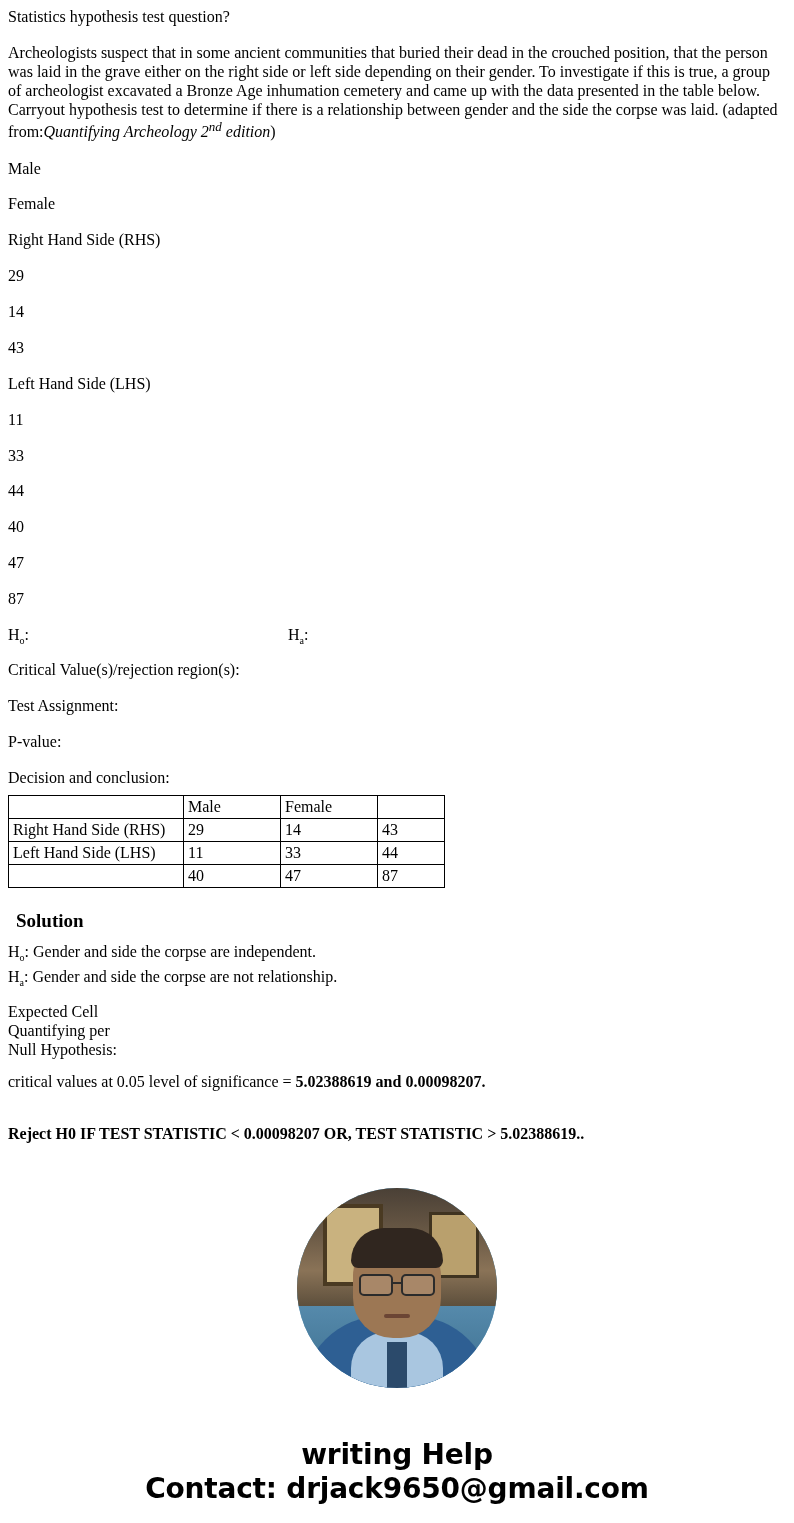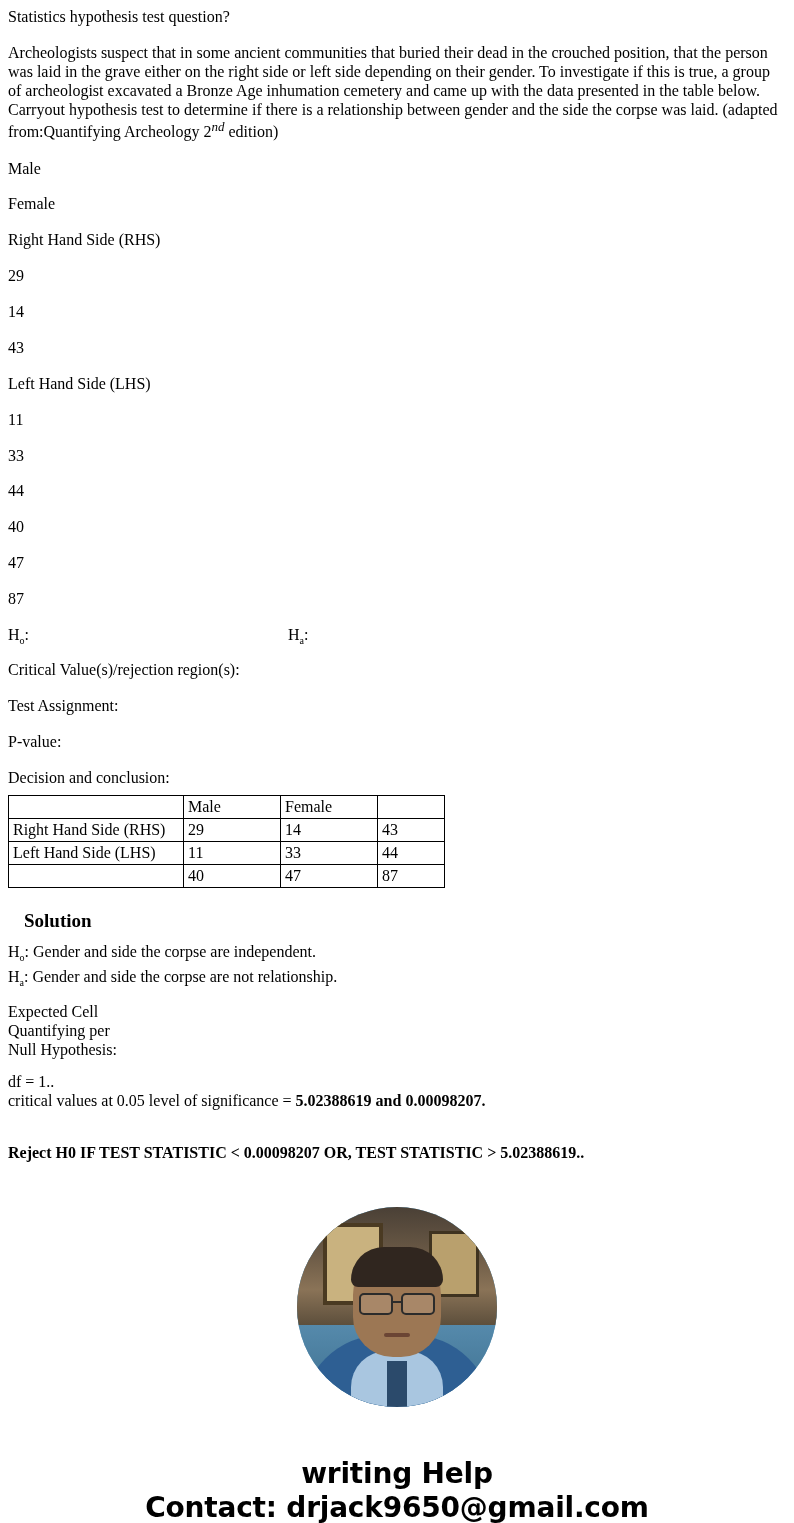--- a/index.html
+++ b/index.html
@@ -22,21 +22,21 @@
   }
   p.block {
     margin: 0 0 0 0;
     padding: 0;
     font-family: Liberation Serif, serif;
   }
   .intro {
     margin: 0;
     text-align: left;
   }
-  .italic { }
+  .italic { font-style: italic; }
   sup { font-size: 13px; vertical-align: super; font-style: italic; }
   sub { font-size: 10px; vertical-align: sub; }
 
   .line {
     margin: 0;
     padding: 0;
   }
   .gap-lg { height: 17px; }
   .gap-sm { height: 4px; }
 
@@ -63,21 +63,21 @@
     vertical-align: top;
   }
   table.data td.c0 { width: 166px; }
   table.data td.c1 { width: 88px; }
   table.data td.c2 { width: 88px; }
   table.data td.c3 { width: 58px; }
 
   h2.solution {
     font-size: 19px;
     font-weight: bold;
-    margin: 22px 0 10px 16px;
+    margin: 22px 0 10px 8px;
     font-family: "Liberation Serif", "DejaVu Serif", serif;
   }
 
   .bold { font-weight: bold; }
 
   .expected-block {
     margin-top: 14px;
     line-height: 1.18;
   }
 
@@ -322,21 +322,20 @@
   <div class="gap-sm"></div>
   <p class="line"><span>H</span><sub>a</sub><span>: Gender and side the corpse are not relationship.</span></p>
 
   <div class="expected-block">
     <div class="line">Expected Cell</div>
     <div class="line">Quantifying per</div>
     <div class="line">Null Hypothesis:</div>
   </div>
 
   <div class="df-block">
-    <div class="line">df = 1..</div>
     <div class="line"><span>critical values at 0.05 level of significance = </span><span class="bold">5.02388619 and 0.00098207.</span></div>
   </div>
 
   <p class="reject">Reject H0 IF TEST STATISTIC &lt; 0.00098207 OR, TEST STATISTIC &gt; 5.02388619..</p>
 
   <div class="photo-wrap">
     <div class="photo">
       <div class="sky"></div>
       <div class="room"></div>
       <div class="frame"></div>

